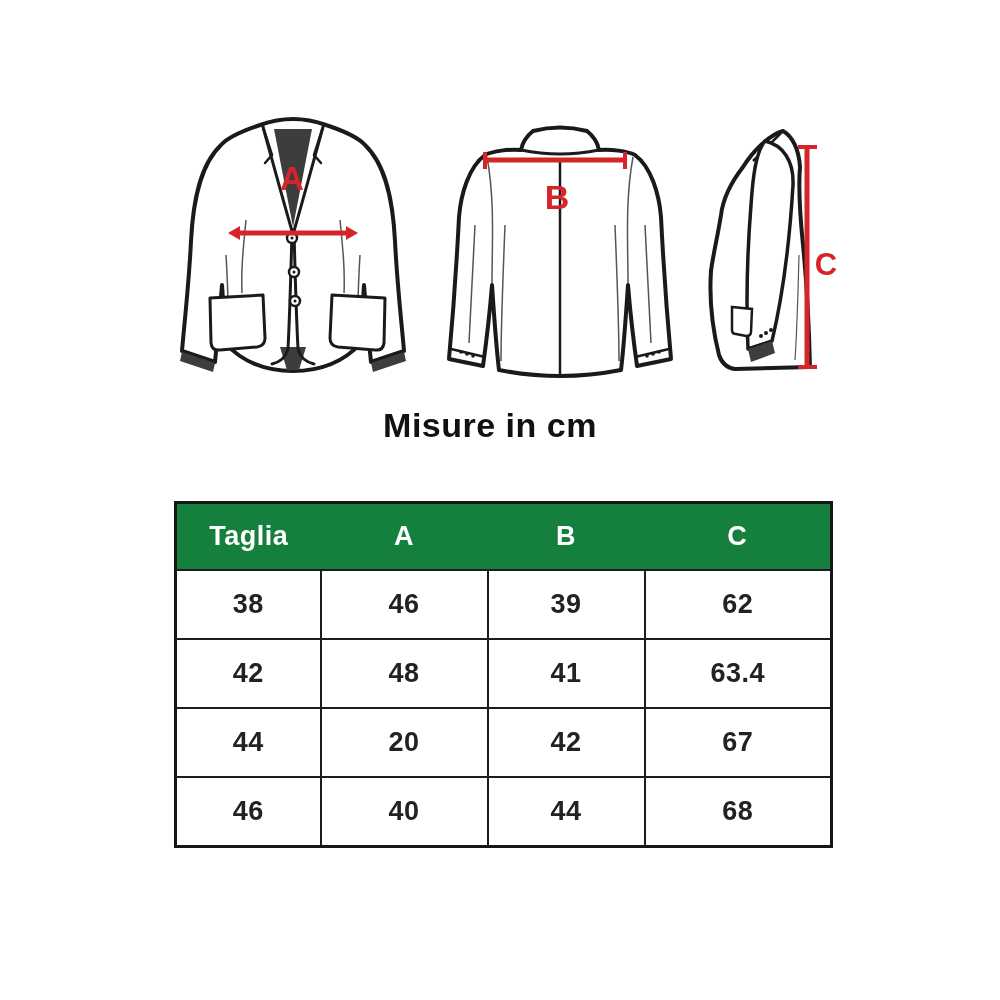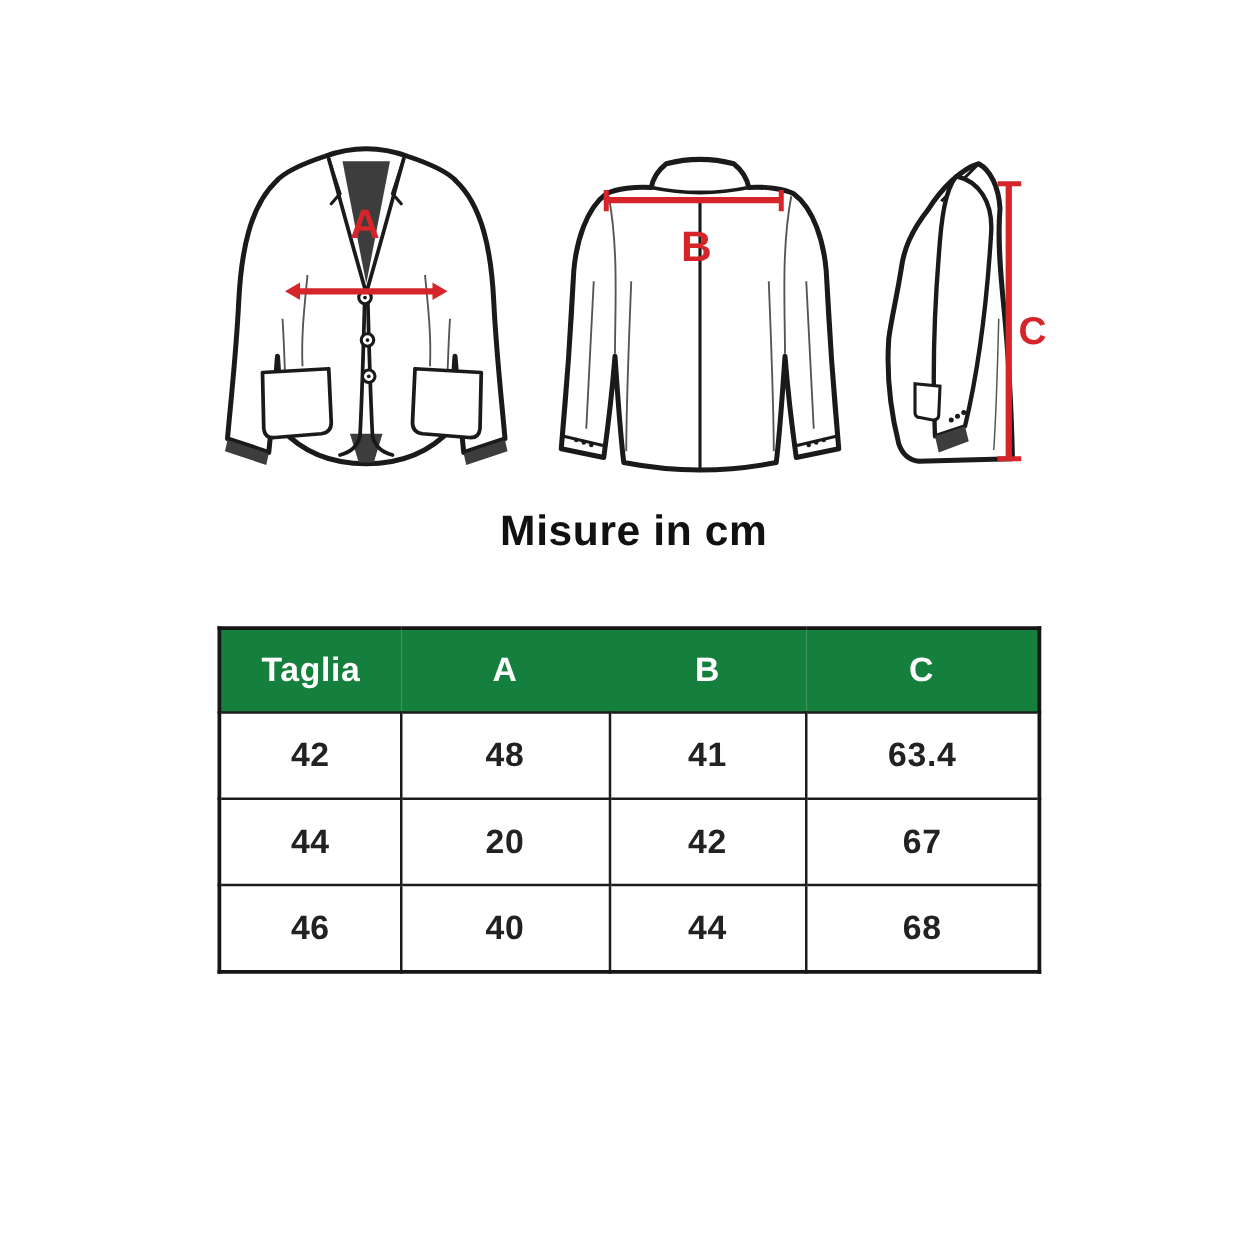--- a/index.html
+++ b/index.html
@@ -5,21 +5,21 @@
   html,body{margin:0;padding:0;background:#ffffff;}
   .canvas{
     position:relative;width:1000px;height:1000px;background:#ffffff;
     font-family:"Liberation Sans", sans-serif;overflow:hidden;
   }
   .jacket{position:absolute;}
   .jacket-front{left:170px;top:105px;}
   .jacket-back{left:435px;top:105px;}
   .jacket-side{left:695px;top:105px;}
   .page-title{
-    position:absolute;top:406px;left:17px;width:980px;text-align:center;
+    position:absolute;top:406px;left:0;width:980px;text-align:center;
     font-size:34px;font-weight:bold;color:#111111;letter-spacing:0.5px;
   }
   table.size-table{
     position:absolute;left:174px;top:501px;width:656px;
     border-collapse:collapse;table-layout:fixed;
     border:3px solid #161616;
   }
   .size-table th{
     height:63px;background:#15803d;color:#ffffff;
     font-size:27px;font-weight:bold;text-align:center;
@@ -170,20 +170,26 @@
     <thead>
       <tr>
         <th>Taglia</th>
         <th>A</th>
         <th>B</th>
         <th>C</th>
       </tr>
     </thead>
     <tbody>
       <tr>
+        <td>38</td>
+        <td>46</td>
+        <td>39</td>
+        <td>62</td>
+      </tr>
+      <tr>
         <td>42</td>
         <td>48</td>
         <td>41</td>
         <td>63.4</td>
       </tr>
       <tr>
         <td>44</td>
         <td>20</td>
         <td>42</td>
         <td>67</td>

